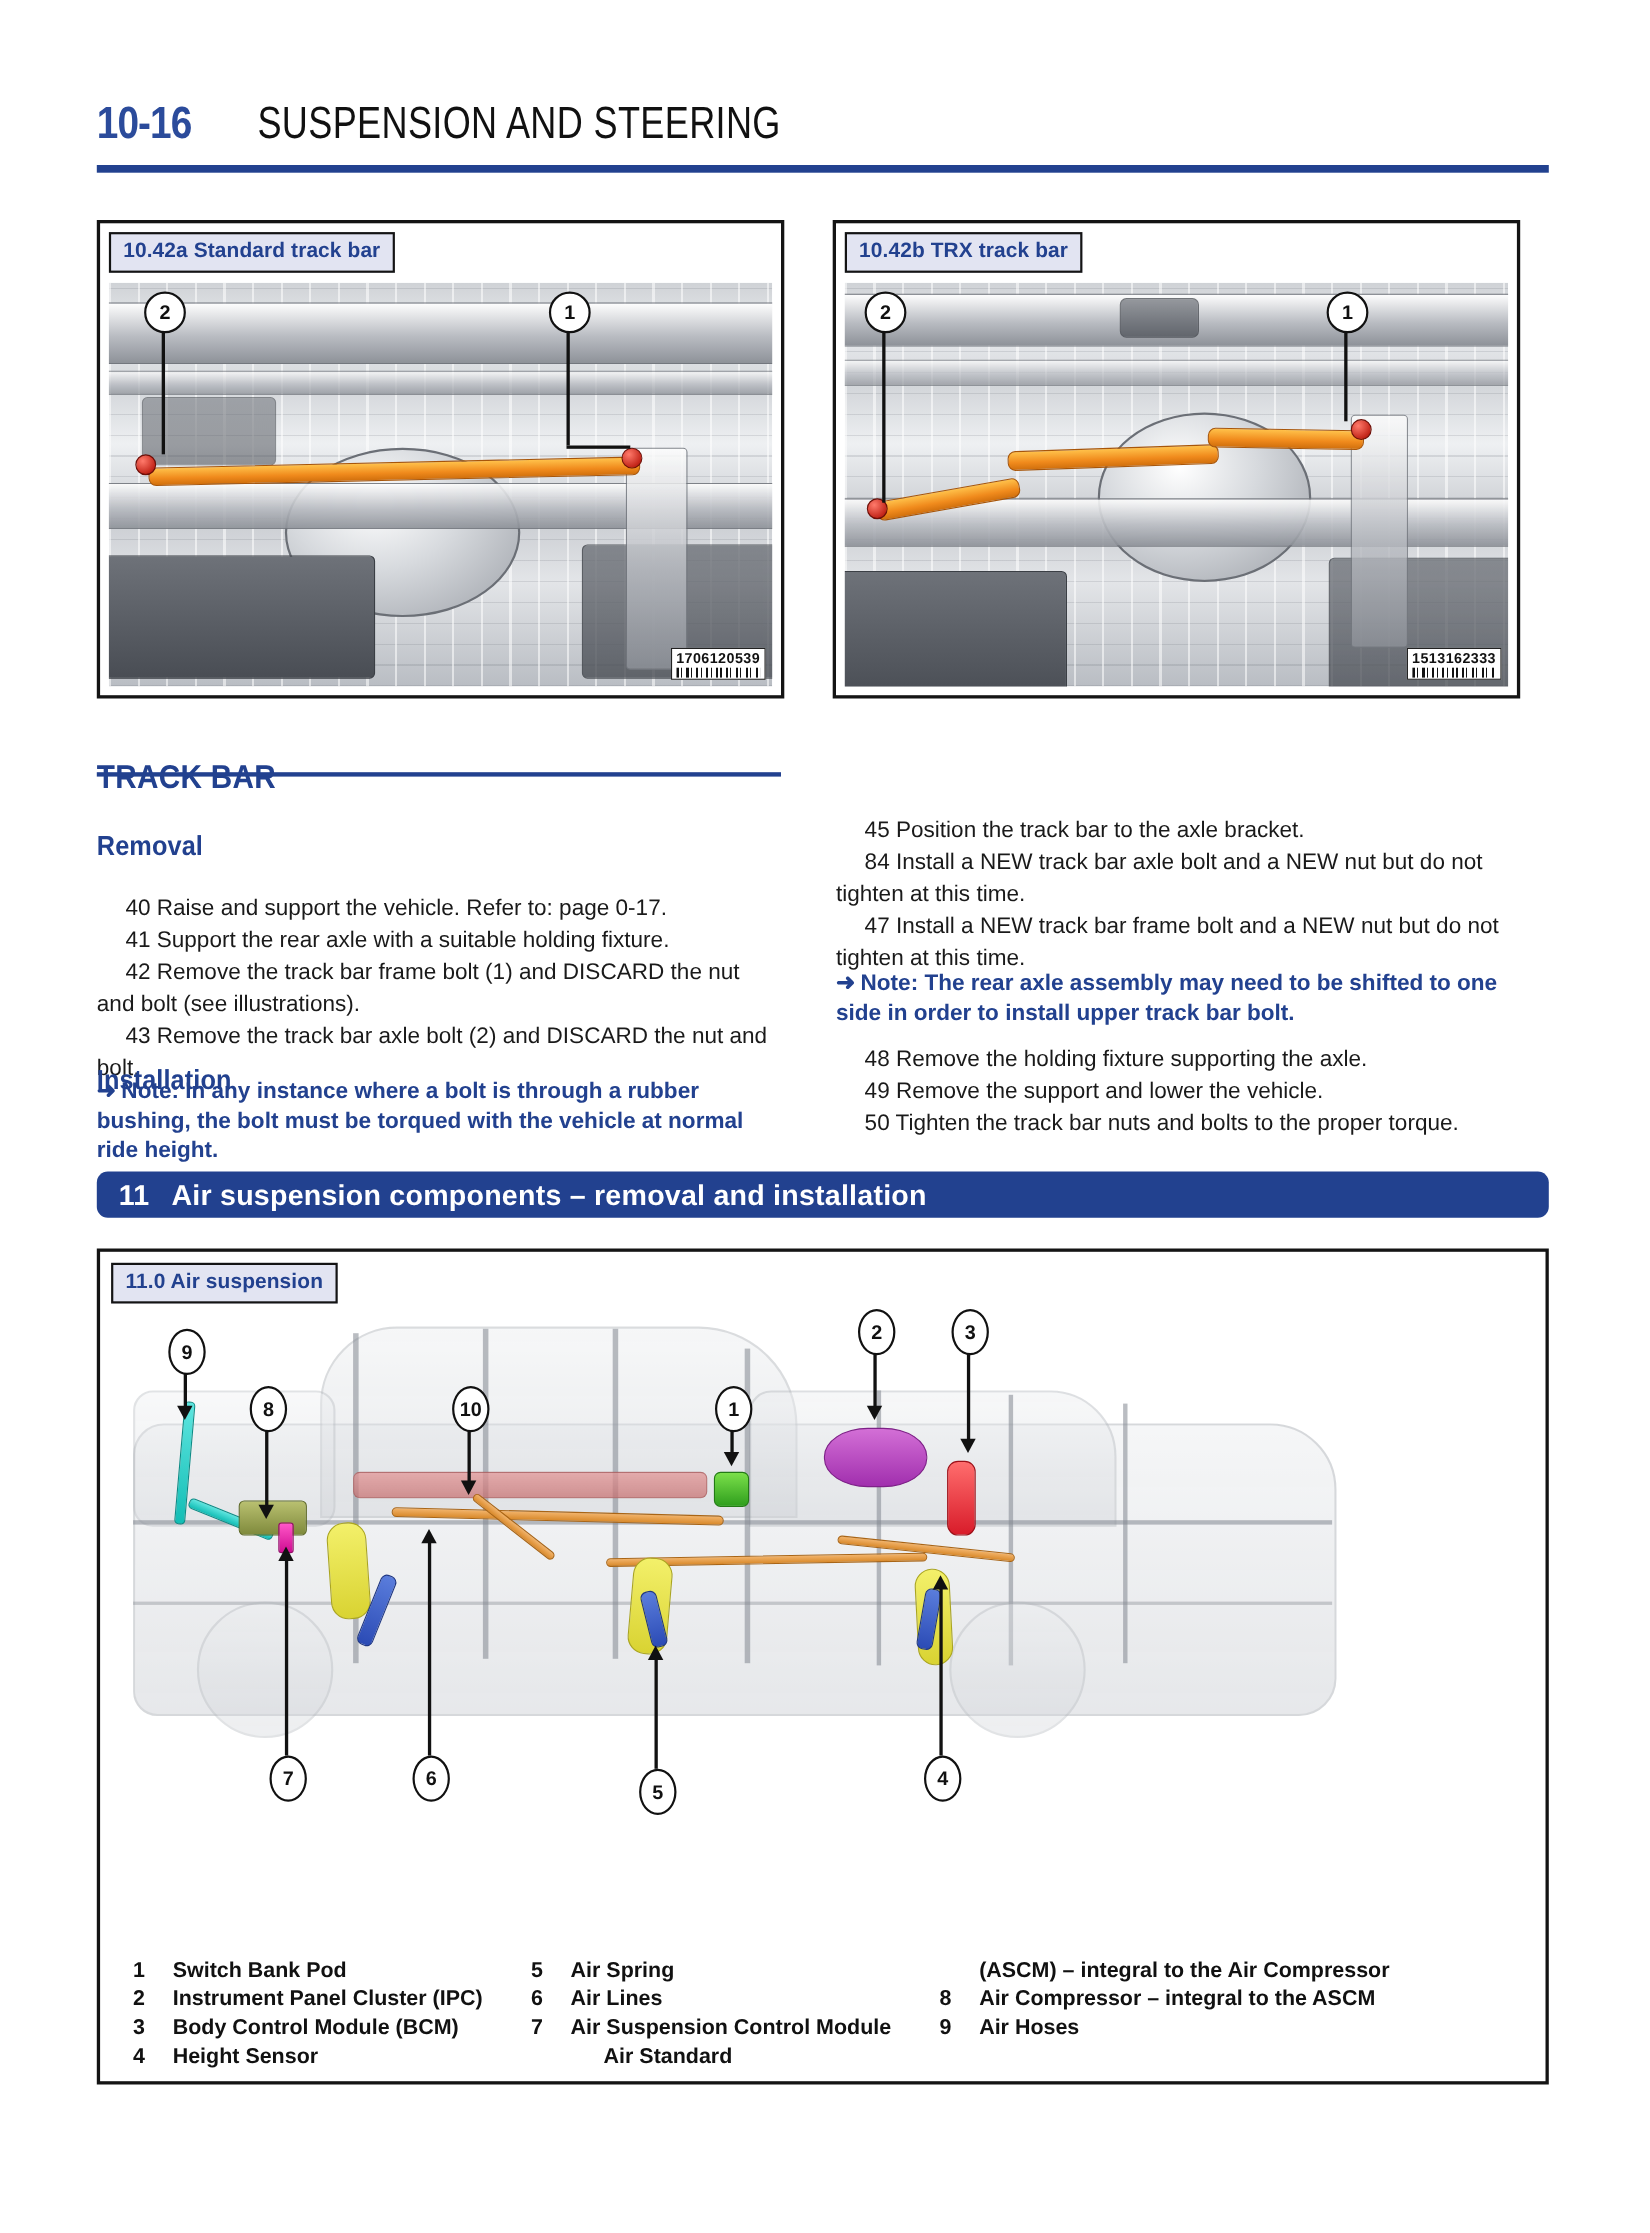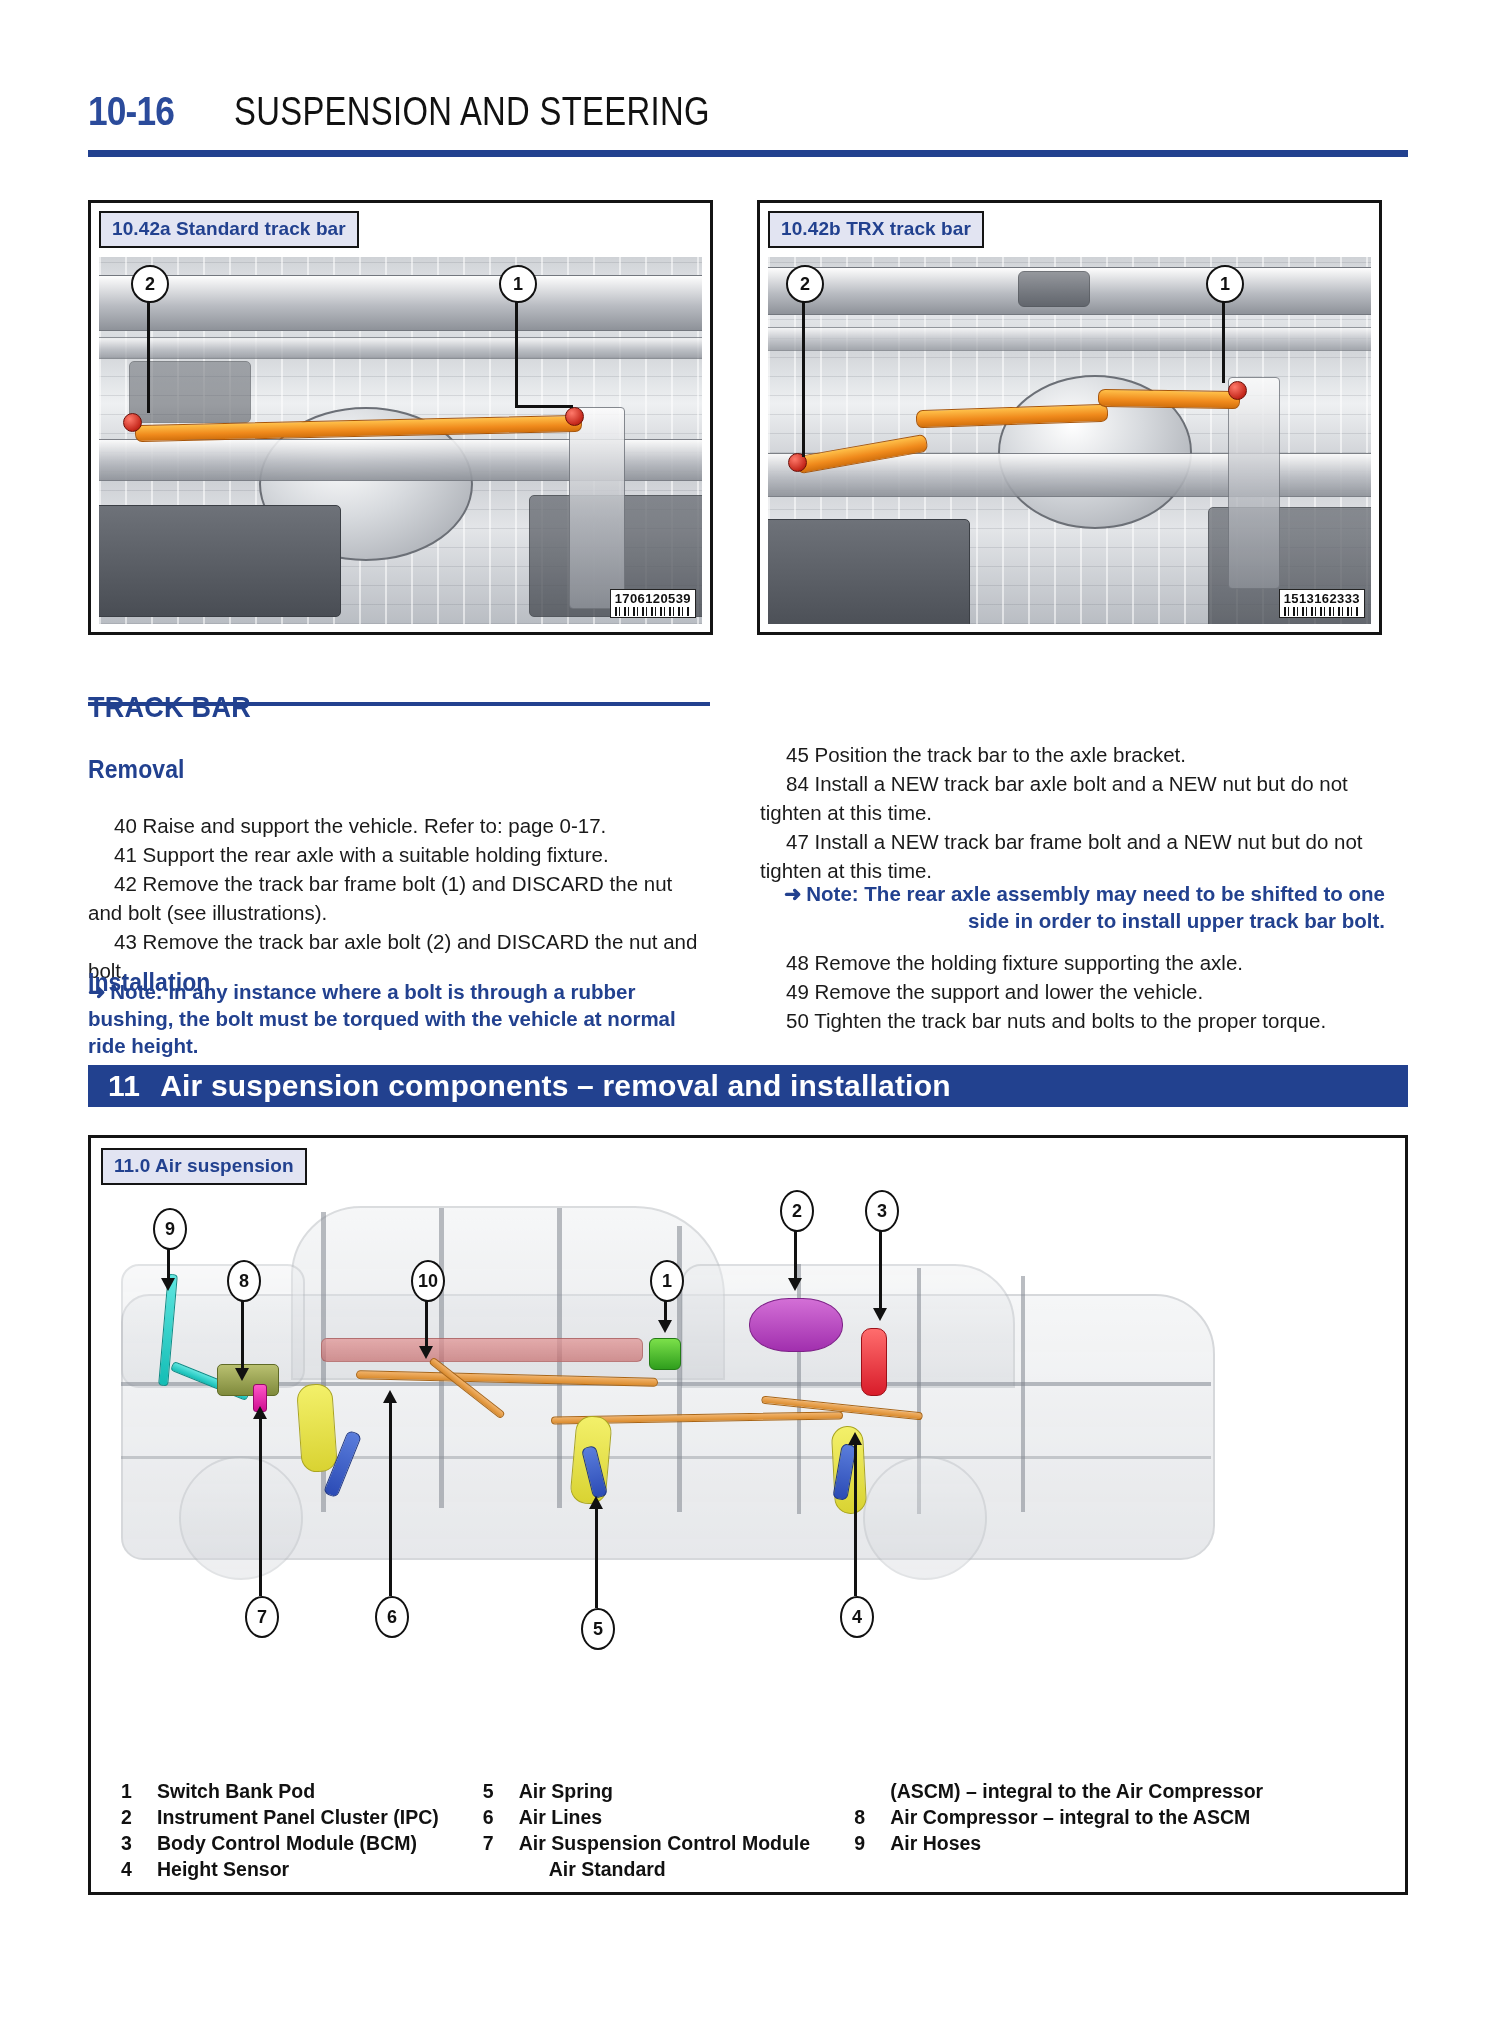--- a/index.html
+++ b/index.html
@@ -75,21 +75,21 @@
 
   
   .col{position:absolute;font-size:20.5px;line-height:29px;color:#1a1a1a;}
   .col p{margin:0;}
   .step{padding-left:0;text-indent:26px;}
   .note{font-weight:bold;color:#22418f;font-size:20.5px;line-height:27px;margin-top:11px;}
   .note .ar{font-size:21px;letter-spacing:-1px;}
 
   
   .secbar{position:absolute;background:#22418f;color:#fff;display:flex;align-items:center;
-          font-weight:bold;font-size:30px;letter-spacing:.2px;box-sizing:border-box;padding:0 0 0 20px;}
+          font-weight:bold;font-size:26px;letter-spacing:.2px;box-sizing:border-box;padding:0 0 0 20px;border-radius:10px;}
   .secbar .num{margin-right:20px;}
 
   
   .bigfig{position:absolute;border:3px solid #141414;background:#fff;box-sizing:border-box;}
   .veh{position:absolute;left:30px;top:40px;width:1270px;height:560px;}
   .ghost{position:absolute;}
   .ghost-body{
     position:absolute;inset:0;
     background:linear-gradient(180deg,rgba(236,238,240,.95),rgba(206,209,214,.92));
     border:2px solid #b6babf;border-radius:28px 60px 34px 22px;
@@ -201,21 +201,21 @@
     <p class="note"><span class="ar">➜</span> <span>Note: In any instance where a bolt is through a rubber bushing, the bolt must be torqued with the vehicle at normal ride height.</span></p>
   </div>
 
   <div class="col" style="left:760px;top:740px;width:625px;">
     <p class="step">45  Position the track bar to the axle bracket.</p>
     <p class="step">84  Install a NEW track bar axle bolt and a NEW nut but do not tighten at this time.</p>
     <p class="step">47  Install a NEW track bar frame bolt and a NEW nut but do not tighten at this time.</p>
   </div>
 
   <div class="col" style="left:760px;top:880px;width:625px;">
-    <p class="note" style="margin-top:0;text-align:right;"><span class="ar">➜</span> <span>Note: The rear axle assembly may need to be shifted to one side in order to install upper track bar bolt.</span></p>
+    <p class="note" style="margin-top:0;"><span class="ar">➜</span> <span>Note: The rear axle assembly may need to be shifted to one side in order to install upper track bar bolt.</span></p>
   </div>
 
   <div class="col" style="left:760px;top:948px;width:625px;">
     <p class="step">48  Remove the holding fixture supporting the axle.</p>
     <p class="step">49  Remove the support and lower the vehicle.</p>
     <p class="step">50  Tighten the track bar nuts and bolts to the proper torque.</p>
   </div>
 
   <div class="secbar" style="left:88px;top:1065px;width:1320px;height:42px;">
     <span class="num">11</span>

